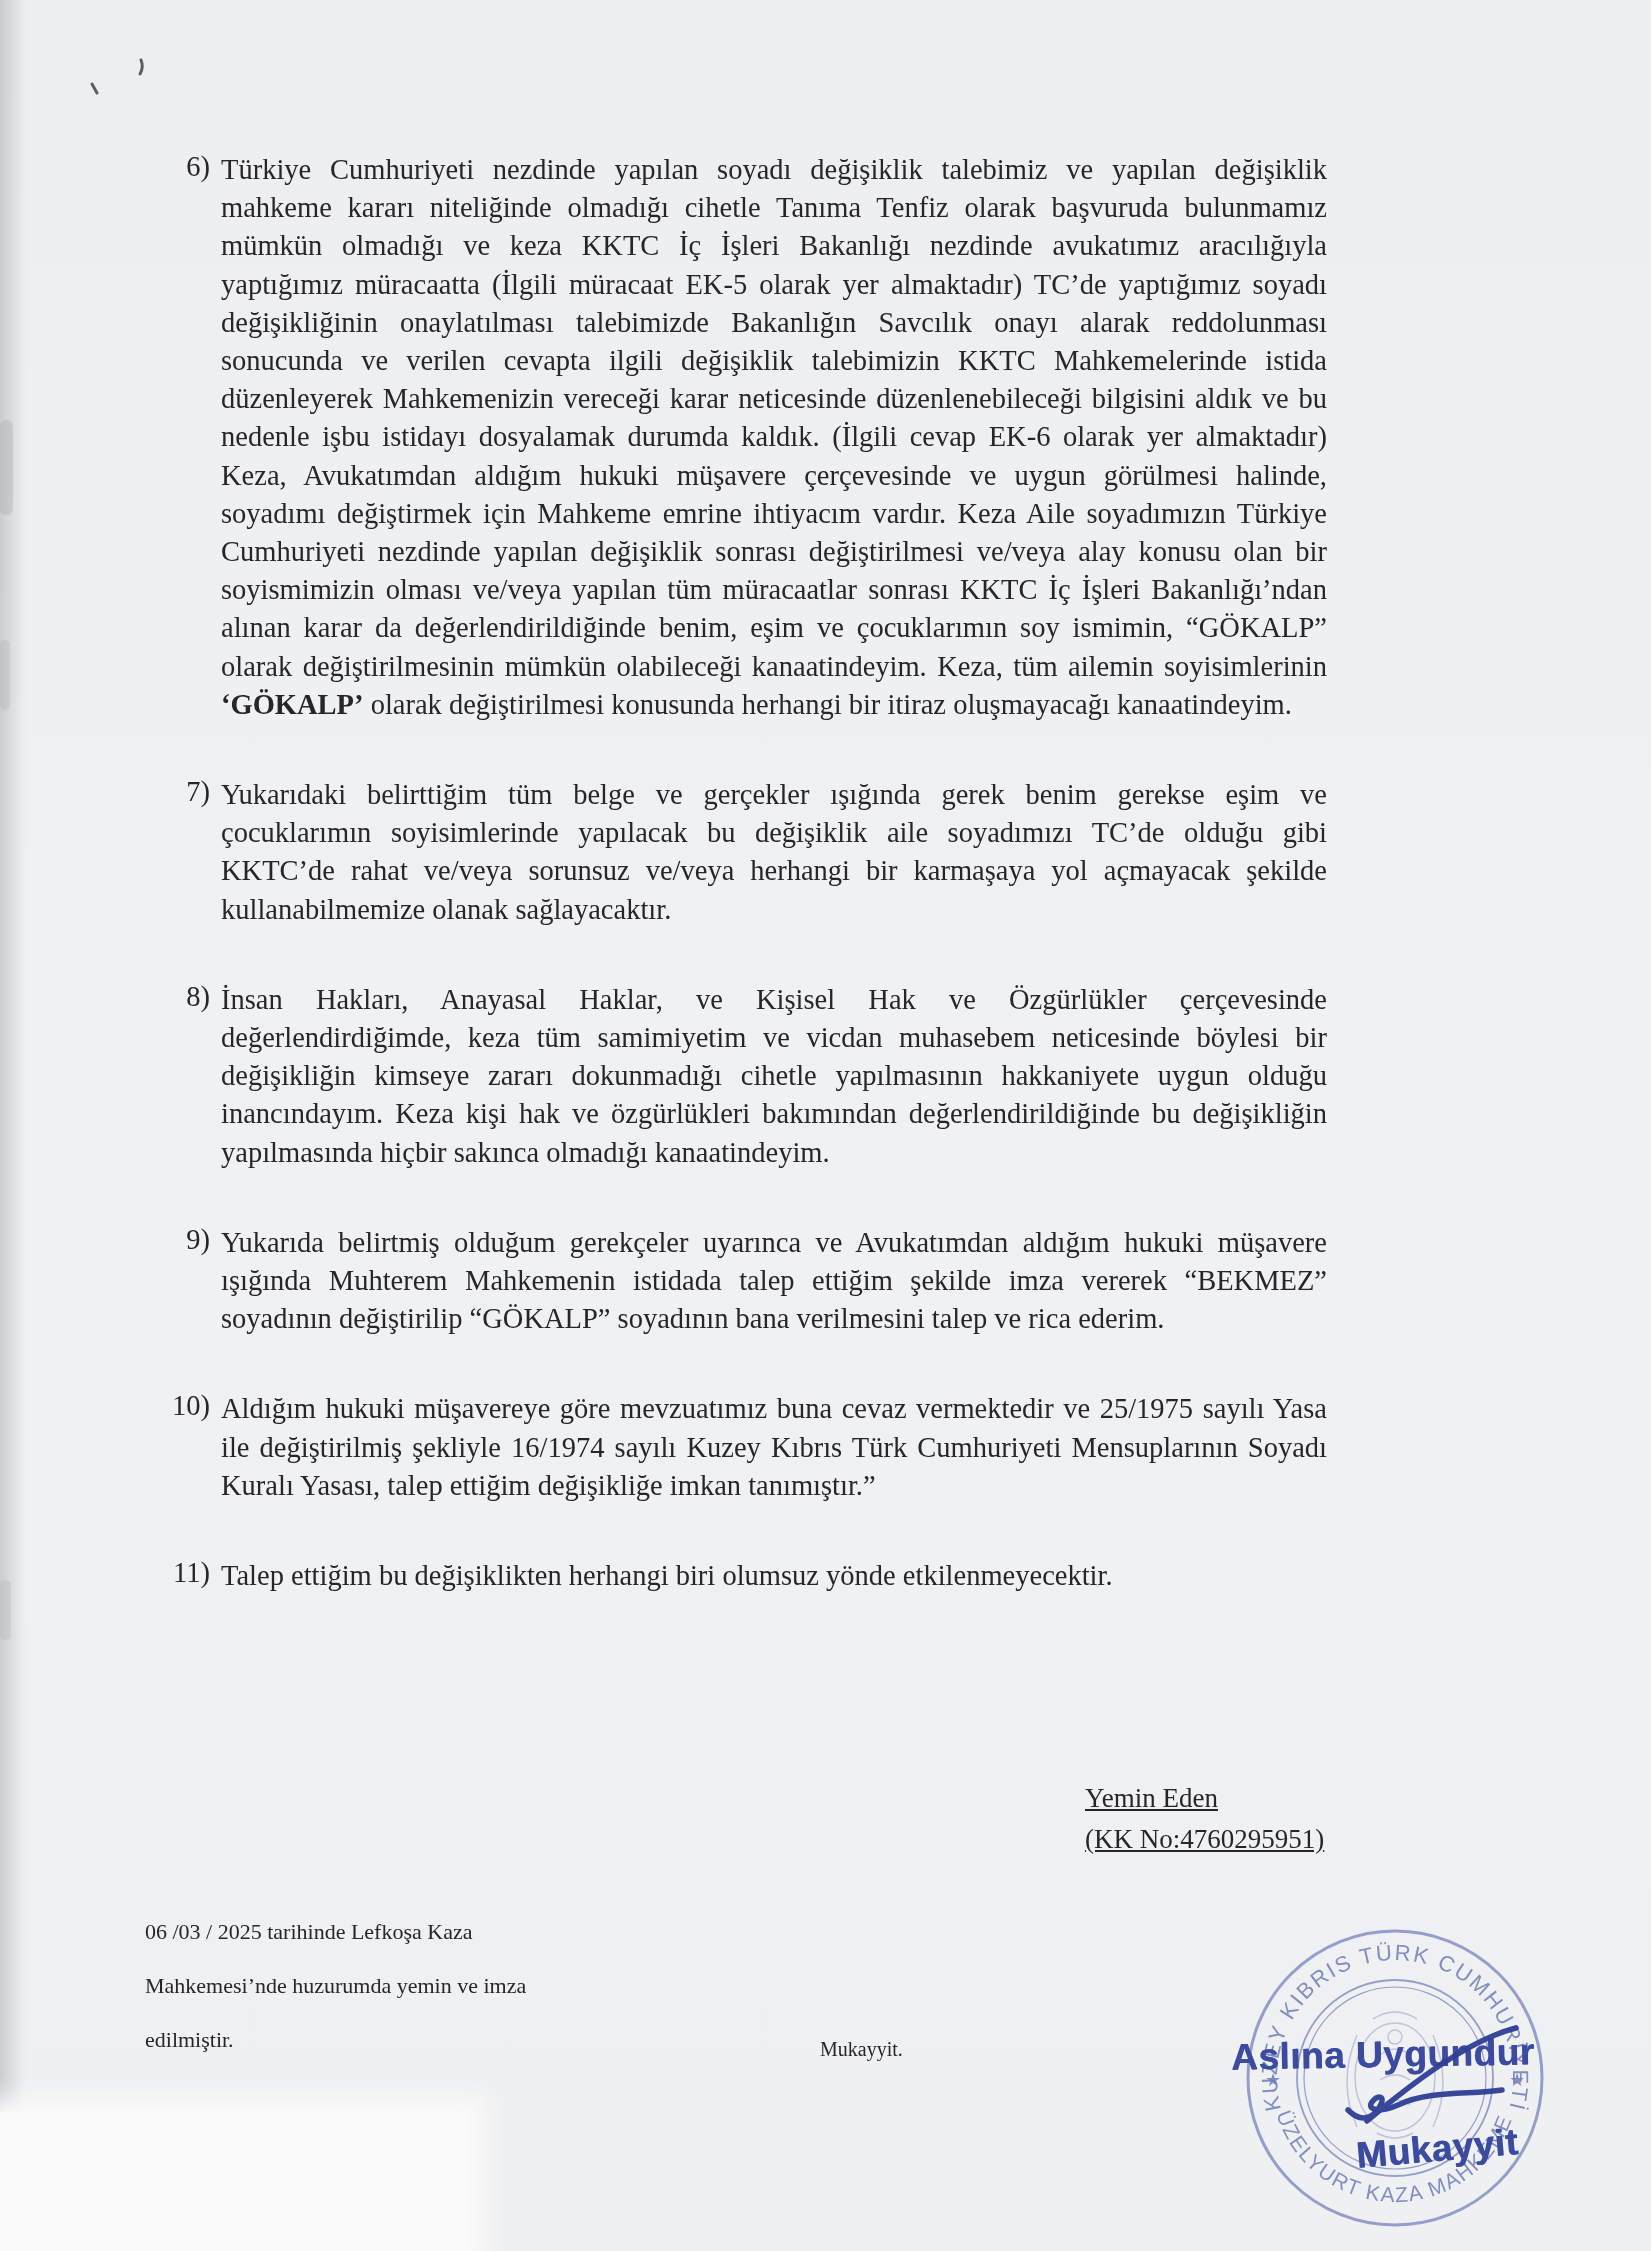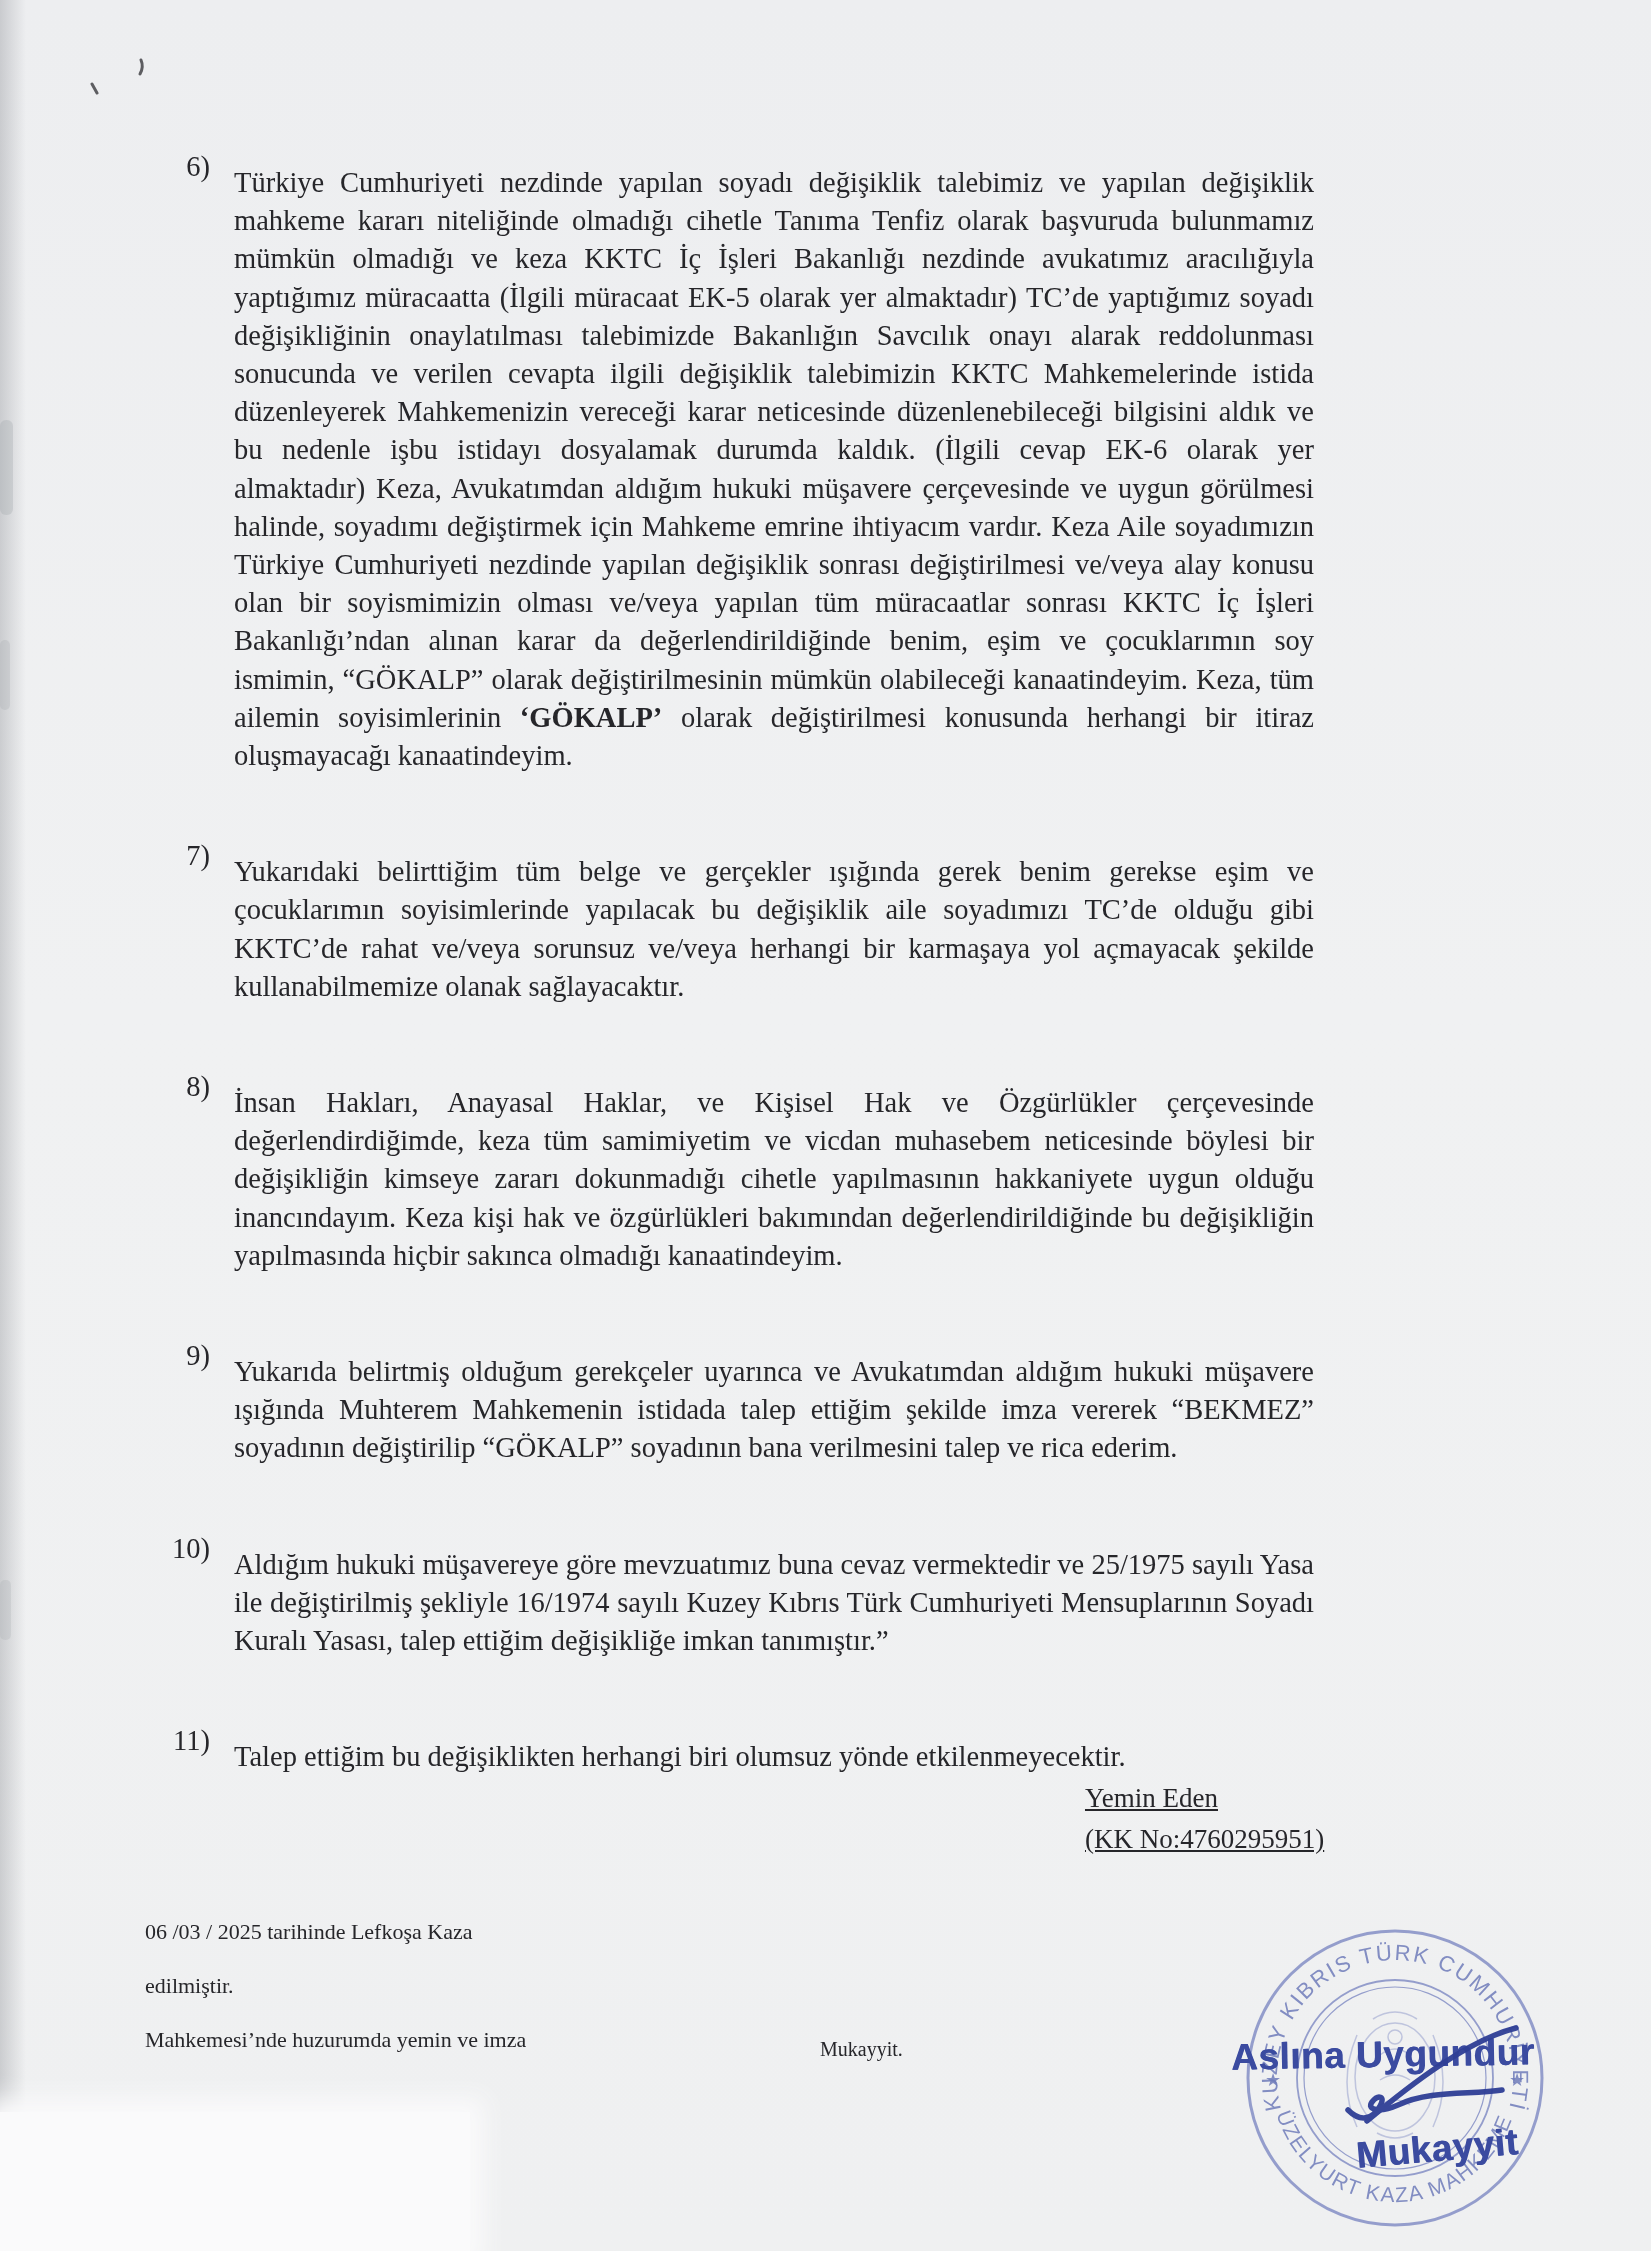--- a/index.html
+++ b/index.html
@@ -14,21 +14,21 @@
   }
   
   .edge-left{position:absolute;left:0;top:0;width:26px;height:100%;
     background:linear-gradient(90deg,rgba(110,113,120,.28),rgba(110,113,120,0));}
   .patch-bottom{position:absolute;left:0;top:2112px;width:470px;height:139px;
     background:#fafafb;box-shadow:0 0 22px 14px #fafafb;}
   
   .content{position:absolute;left:158px;top:148px;width:1172px;}
   .para{display:flex;margin-bottom:46px;font-size:28.5px;line-height:38.2px;}
   .num{flex:0 0 60px;width:60px;text-align:right;padding-right:8px;box-sizing:border-box;white-space:nowrap;}
-  .ptext{flex:1;margin:16px;text-align:justify;}
+  .ptext{flex:1;margin:3px;text-align:justify;}
   .ptext .b{font-weight:bold;}
   
   .oath{position:absolute;top:1778px;right:321px;font-size:27px;line-height:41px;text-decoration:underline;}
   .oath .title{display:block;margin-right:112px;}
   .oath .name{display:block;font-weight:bold;}
   .oath .idno{display:block;}
   
   .attest{position:absolute;left:145px;top:1905px;font-size:22px;line-height:54px;}
   .attest span{display:block;}
   .registrar{position:absolute;left:820px;top:2038px;font-size:20px;}
@@ -88,22 +88,22 @@
 
   </div>
 
   <div class="oath">
     <span class="title">Yemin Eden</span>
     <span class="idno">(KK No:4760295951)</span>
   </div>
 
   <div class="attest">
     <span>06 /03 / 2025 tarihinde Lefkoşa Kaza</span>
+    <span>Mahkemesi’nde huzurumda yemin ve imza</span>
     <span>edilmiştir.</span>
-    <span>Mahkemesi’nde huzurumda yemin ve imza</span>
   </div>
 
   <div class="registrar">Mukayyit.</div>
 
   <svg class="seal" width="380" height="356" viewBox="0 0 380 356" aria-hidden="true">
     <circle class="sealring" cx="190" cy="183" r="147" stroke-width="3"></circle>
     <circle class="sealring" cx="190" cy="183" r="98" stroke-width="1.8"></circle>
     <circle class="sealring" cx="190" cy="183" r="91" stroke-width="1.2"></circle>
     <defs>
       <path id="arcTop" d="M 79.1 223.4 A 118 118 0 1 1 300.9 223.4" fill="none"></path>

